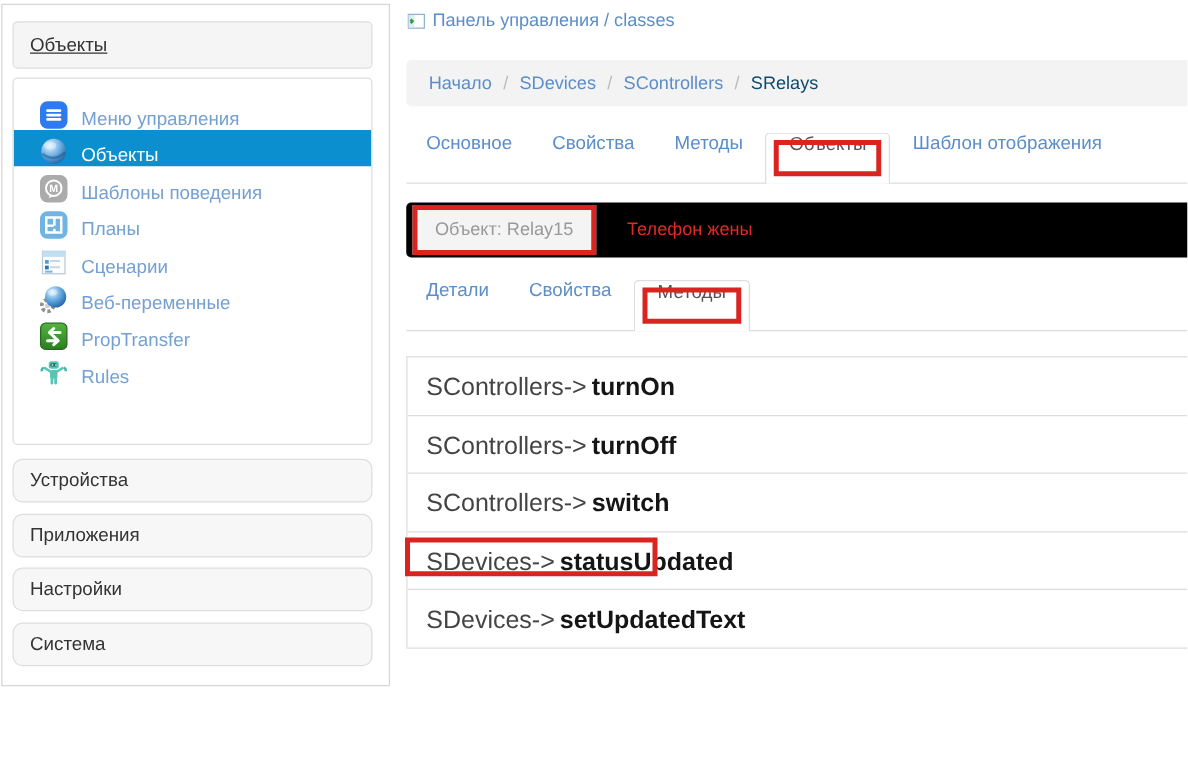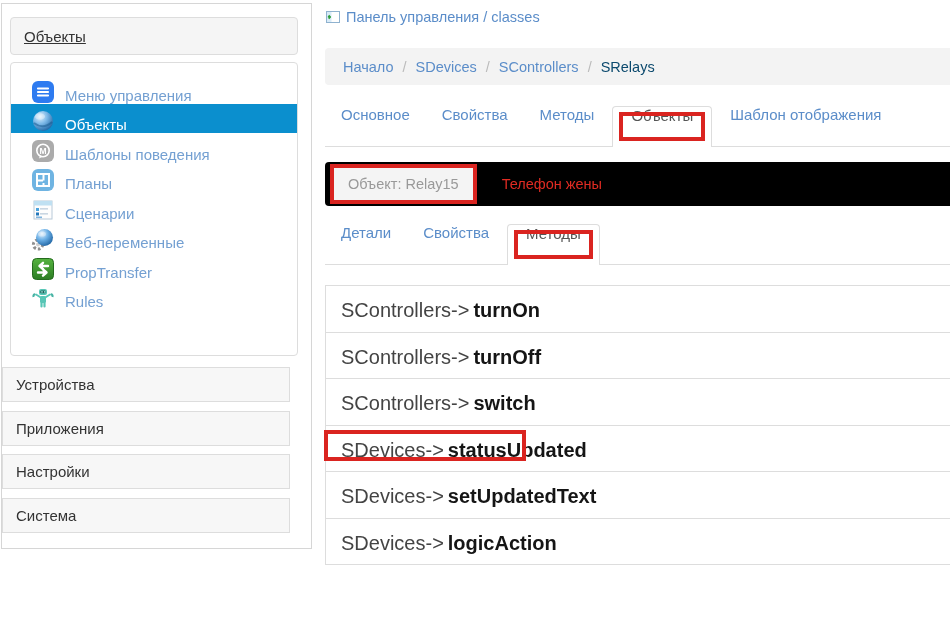--- a/index.html
+++ b/index.html
@@ -11,21 +11,21 @@
 
   
   .sidebar{position:absolute;left:1px;top:3px;width:311px;height:546px;border:1px solid #d6d6d6;background:#fff;box-sizing:border-box;}
   .sb-header{position:absolute;left:8px;top:13px;width:288px;height:38px;background:#f5f5f5;border:1px solid #ddd;border-radius:4px;display:flex;align-items:center;padding-left:13px;box-sizing:border-box;}
   .sb-header a{color:#333;font-size:15px;text-decoration:underline;cursor:pointer;}
   .sb-menu{position:absolute;left:8px;top:58px;width:288px;height:294px;border:1px solid #ddd;border-radius:4px;background:#fff;box-sizing:border-box;padding-top:11px;overflow:hidden;}
   .mi{height:29.5px;display:flex;align-items:flex-end;padding-left:20px;gap:10px;font-size:15px;color:#74a0d2;cursor:pointer;white-space:nowrap;}
   .mi.selected{background:#0b8fce;color:#fff;}
   .mi-icon{width:24px;height:24px;flex:0 0 24px;display:inline-flex;align-items:center;justify-content:center;}
   .mi-icon svg{display:block;}
-  .sb-section{position:absolute;left:0;width:288px;height:35px;background:#f7f7f7;border:1px solid #ddd;border-radius:0;display:flex;align-items:center;padding-left:13px;box-sizing:border-box;font-size:15px;color:#333;cursor:pointer;}
+  .sb-section{position:absolute;left:8px;width:288px;height:35px;background:#f7f7f7;border:1px solid #ddd;border-radius:8px;display:flex;align-items:center;padding-left:13px;box-sizing:border-box;font-size:15px;color:#333;cursor:pointer;}
 
   
   .top-link{position:absolute;left:326px;top:9px;display:flex;align-items:center;gap:6px;font-size:14.5px;color:#5b8dc9;cursor:pointer;}
   .breadcrumb{position:absolute;left:325px;top:48px;width:625px;height:37px;background:#f3f3f3;border-radius:4px 0 0 4px;display:flex;align-items:center;padding-left:18px;box-sizing:border-box;font-size:14.5px;}
   .bc-item{display:flex;align-items:center;}
   .bc-item a{color:#5b8dc9;cursor:pointer;}
   .bc-sep{color:#bbb;margin:0 9px;}
   .bc-current{color:#0c4a6e;}
 
   
@@ -271,17 +271,13 @@
     
   </div>
     <div class="method-row">
     <span>SDevices-&gt;</span><span class="method-name">statusUpdated</span>
     <span class="row-annot"></span>
   </div>
     <div class="method-row">
     <span>SDevices-&gt;</span><span class="method-name">setUpdatedText</span>
     
   </div>
-    <div class="method-row">
-    <span>SDevices-&gt;</span><span class="method-name">logicAction</span>
-    
-  </div>
   </div>
 
 </body></html>

